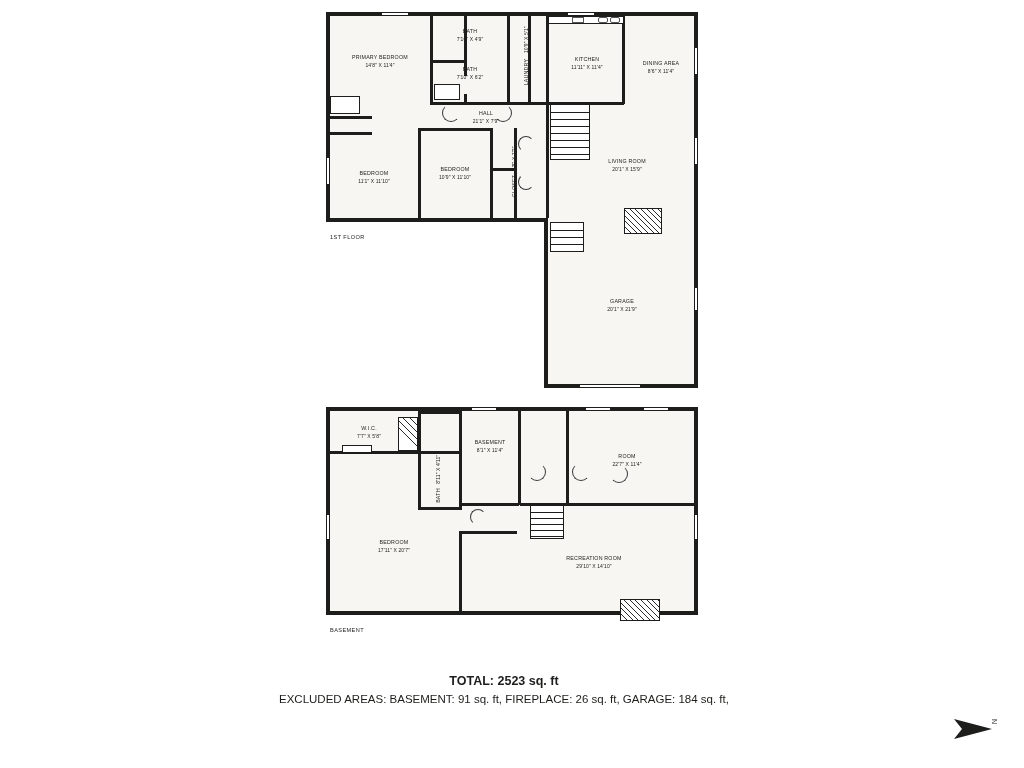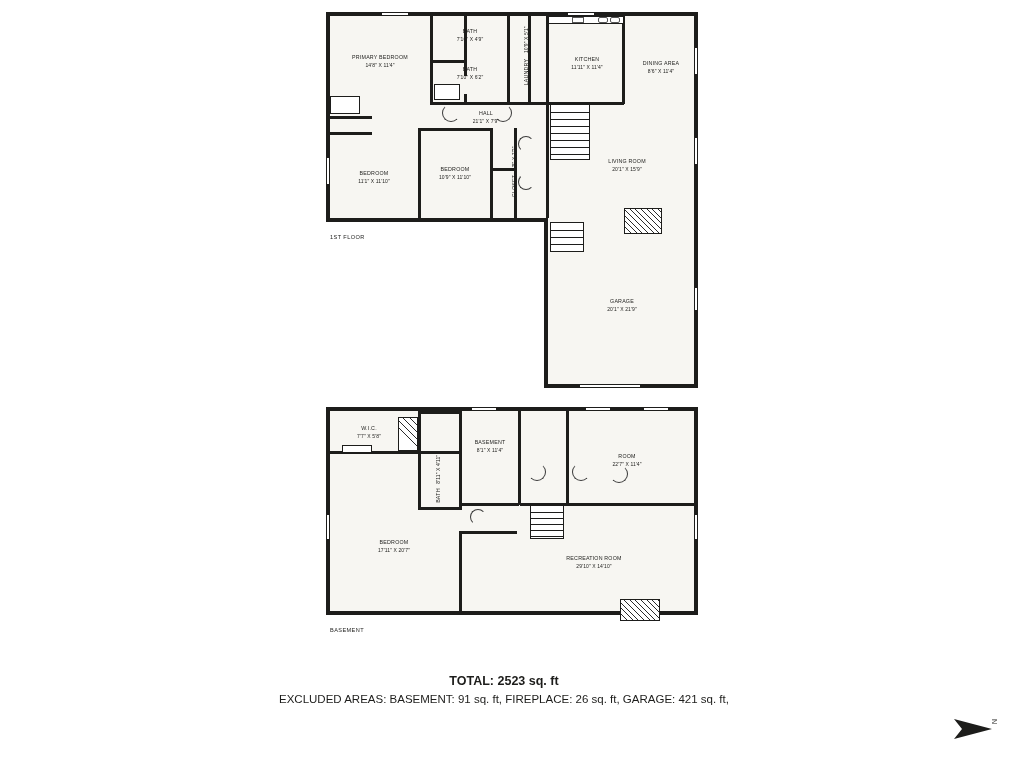--- a/index.html
+++ b/index.html
@@ -264,21 +264,21 @@
   <div class="label" style="top:152px;left:200px;width:144px;">
     <div>RECREATION ROOM</div>
     <div class="dim">29'10" X 14'10"</div>
   </div>
 
   <div class="floor-tag" style="left:8px;top:224px;">BASEMENT</div>
 </div>
 
 <div class="summary" style="top:672px;">
   <div class="tot">TOTAL: 2523 sq. ft</div>
-  <div>EXCLUDED AREAS: BASEMENT: 91 sq. ft, FIREPLACE: 26 sq. ft, GARAGE: 421 sq. ft,</div>
+  <div>EXCLUDED AREAS: BASEMENT: 91 sq. ft, FIREPLACE: 26 sq. ft, GARAGE: 184 sq. ft,</div>
 </div>
 
 <div class="north" style="left:952px;top:716px;width:60px;height:34px;">
   <svg width="46" height="26" viewBox="0 0 46 26">
     <path d="M2 3 L40 13 L2 23 L10 13 Z" fill="#1d1d1b"></path>
   </svg>
   <div class="nlabel" style="left:40px;top:2px;">N</div>
 </div>
 
 </body></html>

